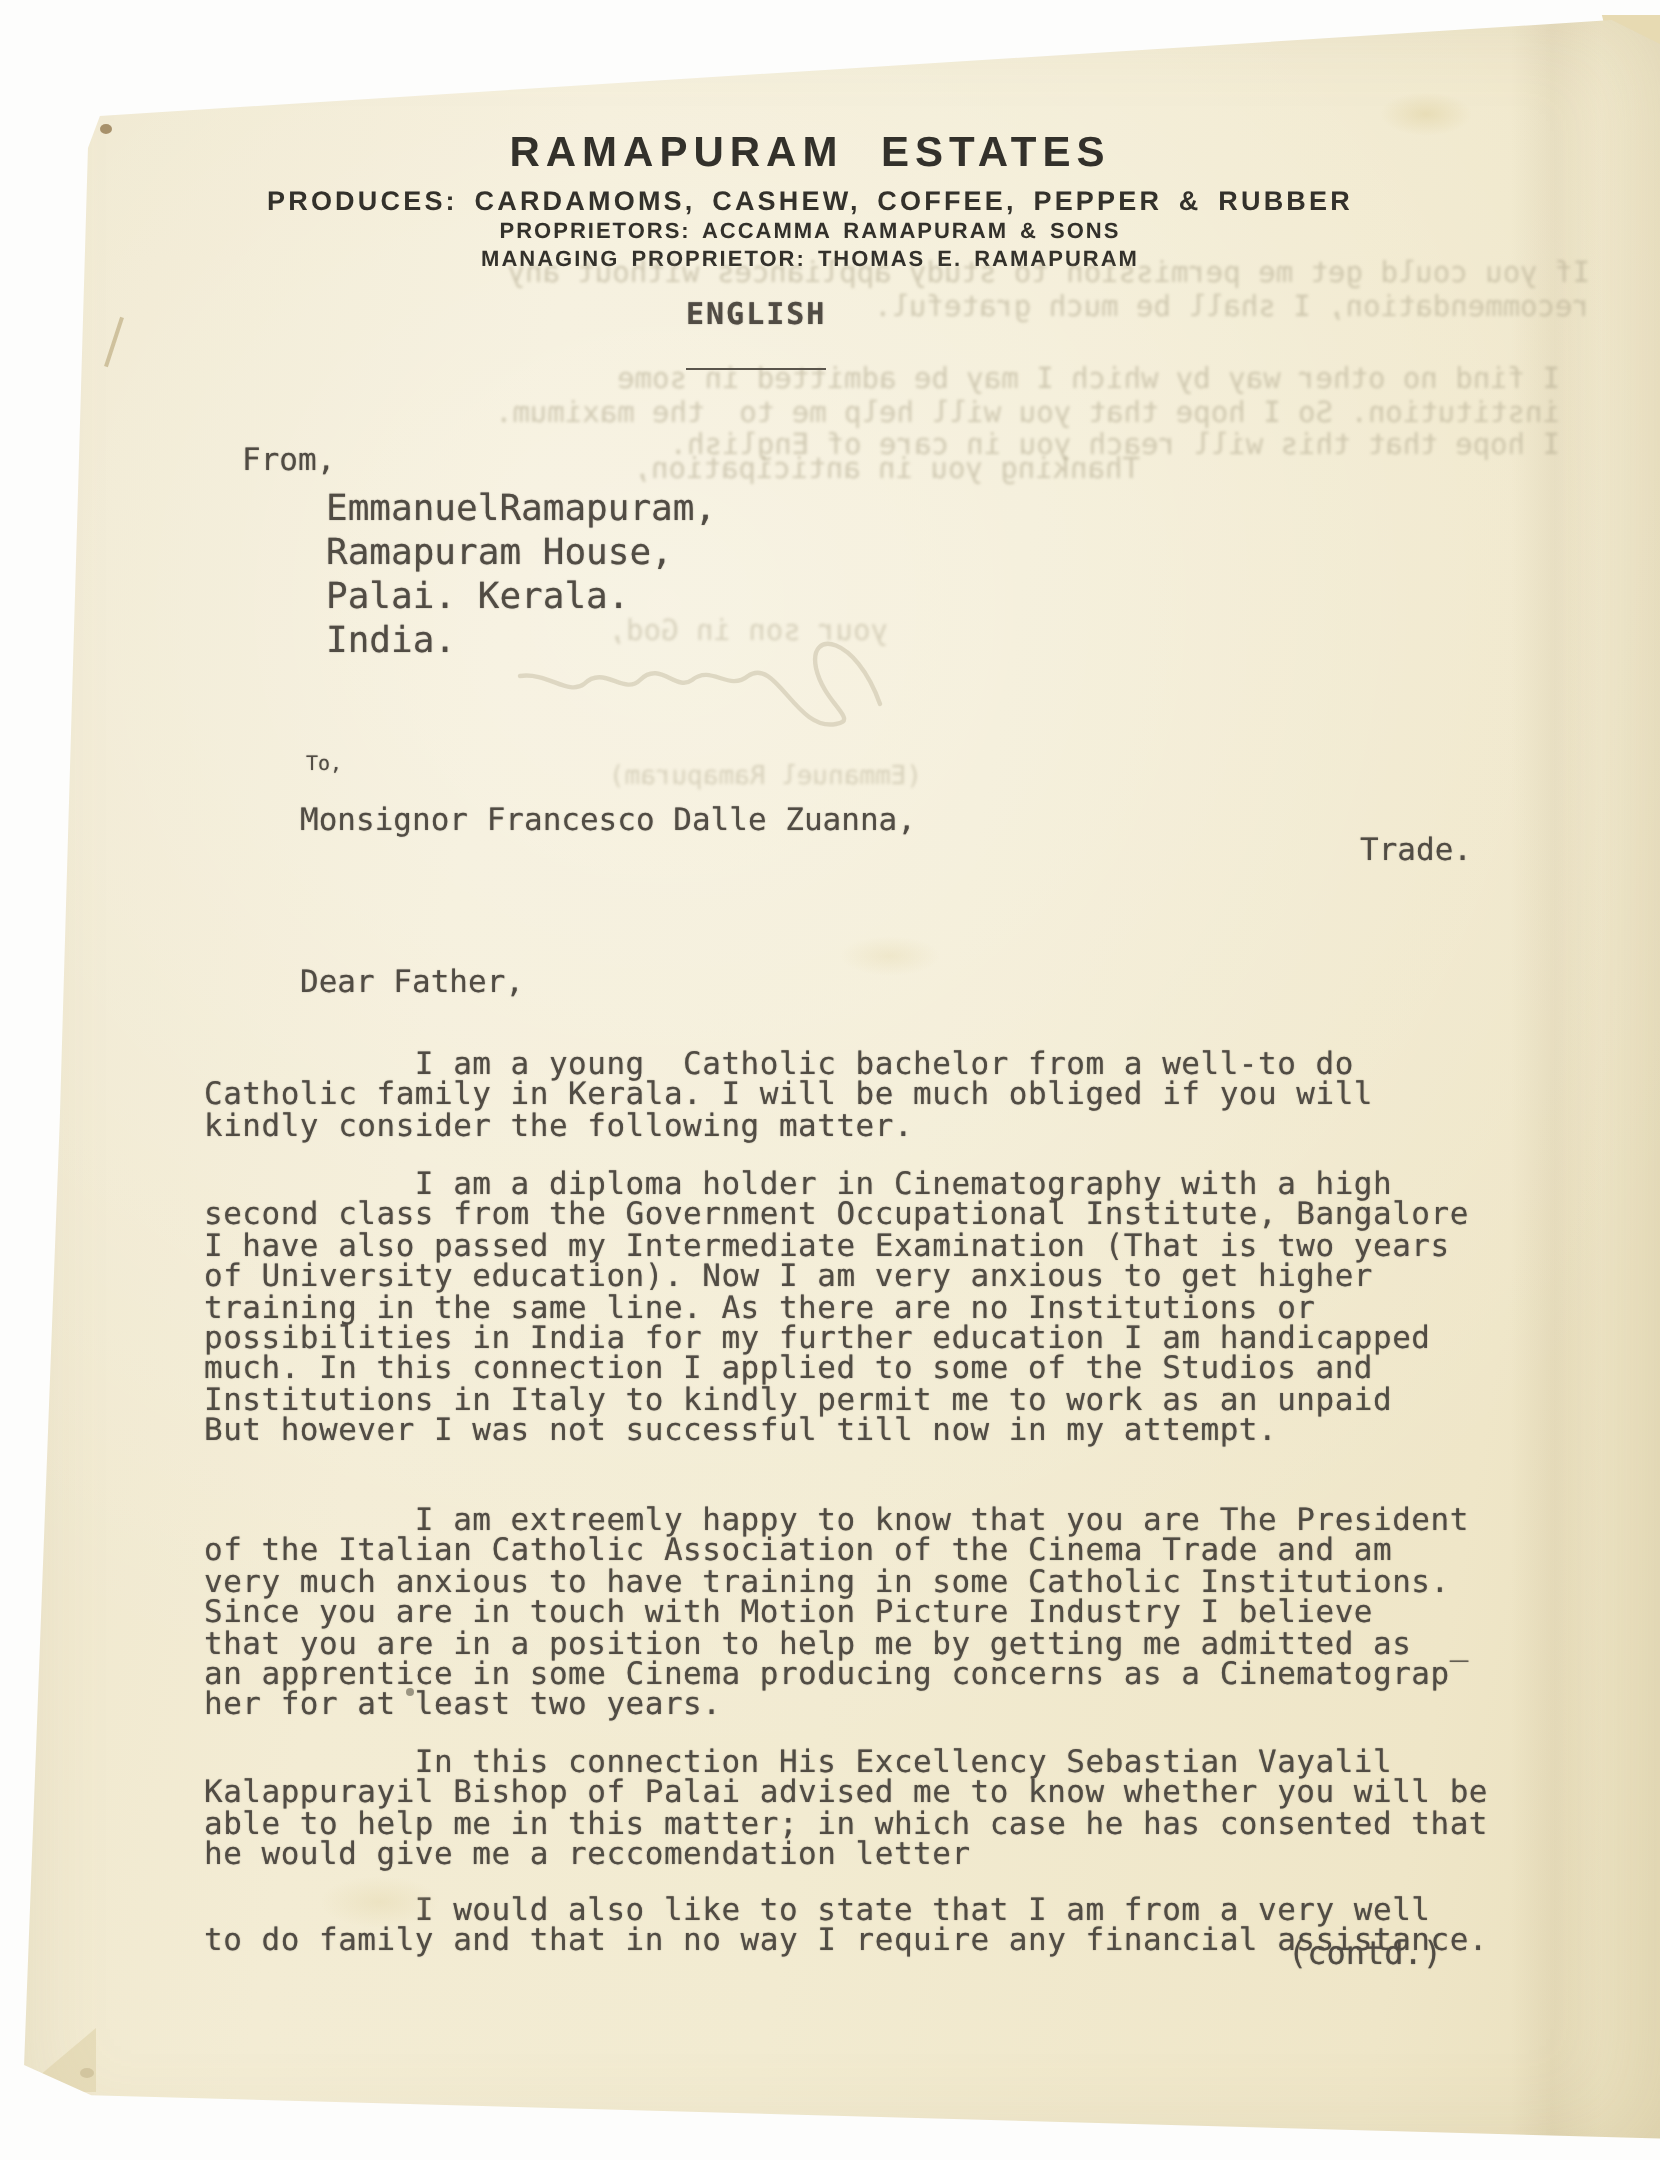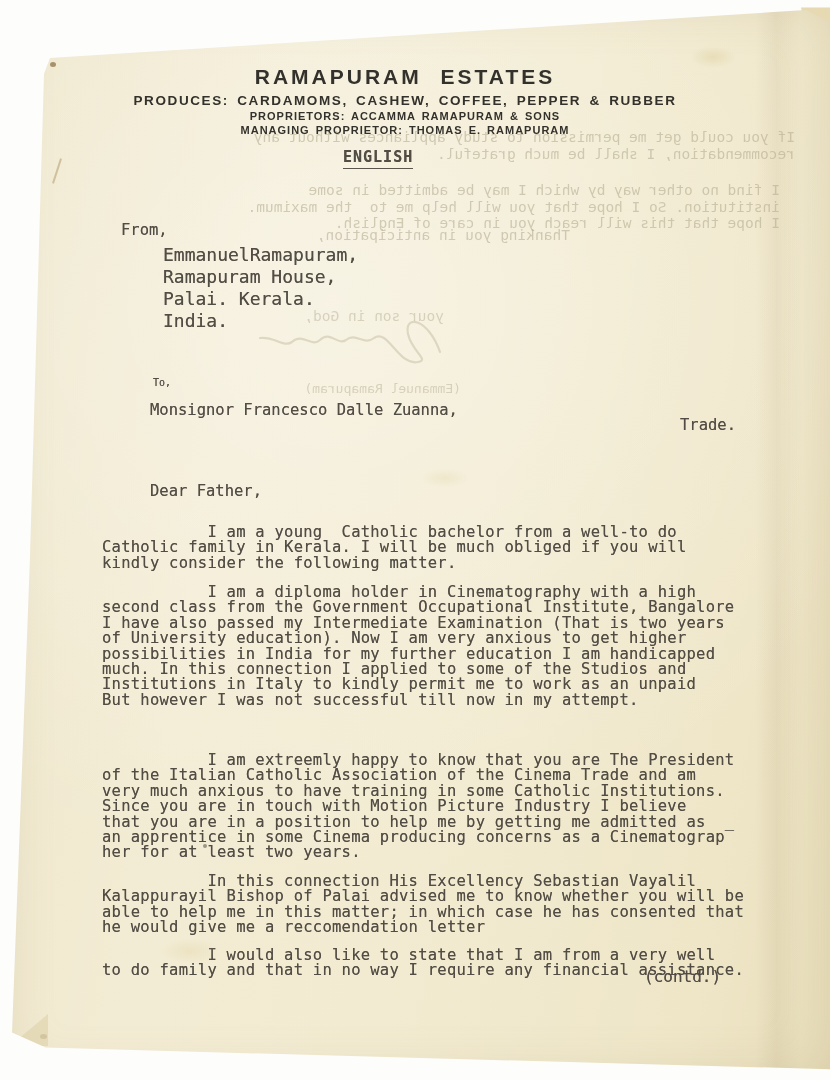--- a/index.html
+++ b/index.html
@@ -20,21 +20,21 @@
   
   .lh{position:absolute;left:-10px;width:830px;text-align:center;color:#33312b;
       font-family:"Liberation Sans",sans-serif;font-weight:bold;}
   .lh-title{top:65px;font-size:21px;letter-spacing:3px;word-spacing:10px;}
   .lh-produces{top:93px;font-size:13.5px;letter-spacing:1.6px;word-spacing:3px;}
   .lh-prop{top:110px;font-size:11px;letter-spacing:1px;word-spacing:2px;}
   .lh-mgr{top:124px;font-size:11px;letter-spacing:1px;word-spacing:2px;}
   
   .type{color:#514c44;text-shadow:0 0 .6px rgba(81,76,68,.65);}
   .english{position:absolute;left:343px;top:148px;font-size:15px;font-weight:bold;
-      letter-spacing:1px;border-bottom:1.5px solid #5a554c;padding-bottom:2px;}
+      letter-spacing:1px;border-bottom:1.5px solid #5a554c;padding-bottom:18px;}
   .from-label{position:absolute;left:121px;top:221px;font-size:15.5px;}
   .addr{position:absolute;left:163px;font-size:18px;white-space:pre;}
   .a0{top:244px}.a1{top:266px}.a2{top:288px}.a3{top:310px}
   .to-label{position:absolute;left:153px;top:377px;font-size:10px;}
   .rcpt{position:absolute;left:150px;font-size:15.5px;white-space:pre;}
   .r0{top:401px}.r1{top:422px}
   .trade{position:absolute;left:680px;top:416px;font-size:15.5px;}
   .salutation{position:absolute;left:102px;top:482px;font-size:15.5px;margin-left:48px;}
   #letter-body{position:absolute;left:102px;top:0;width:690px;}
   .para{position:absolute;left:0;width:690px;font-size:15.5px;letter-spacing:.25px;margin-top:28px;}
@@ -107,20 +107,21 @@
         <div class="para">
           <div class="tline">           I am a young  Catholic bachelor from a well-to do</div>
           <div class="tline">Catholic family in Kerala. I will be much obliged if you will</div>
           <div class="tline">kindly consider the following matter.</div>
         </div>
         <div class="para">
           <div class="tline">           I am a diploma holder in Cinematography with a high</div>
           <div class="tline">second class from the Government Occupational Institute, Bangalore</div>
           <div class="tline">I have also passed my Intermediate Examination (That is two years</div>
           <div class="tline">of University education). Now I am very anxious to get higher</div>
+          <div class="tline">training in the same line. As there are no Institutions or</div>
           <div class="tline">possibilities in India for my further education I am handicapped</div>
           <div class="tline">much. In this connection I applied to some of the Studios and</div>
           <div class="tline">Institutions in Italy to kindly permit me to work as an unpaid</div>
           <div class="tline">But however I was not successful till now in my attempt.</div>
         </div>
         <div class="para">
           <div class="tline">           I am extreemly happy to know that you are The President</div>
           <div class="tline">of the Italian Catholic Association of the Cinema Trade and am</div>
           <div class="tline">very much anxious to have training in some Catholic Institutions.</div>
           <div class="tline">Since you are in touch with Motion Picture Industry I believe</div>

